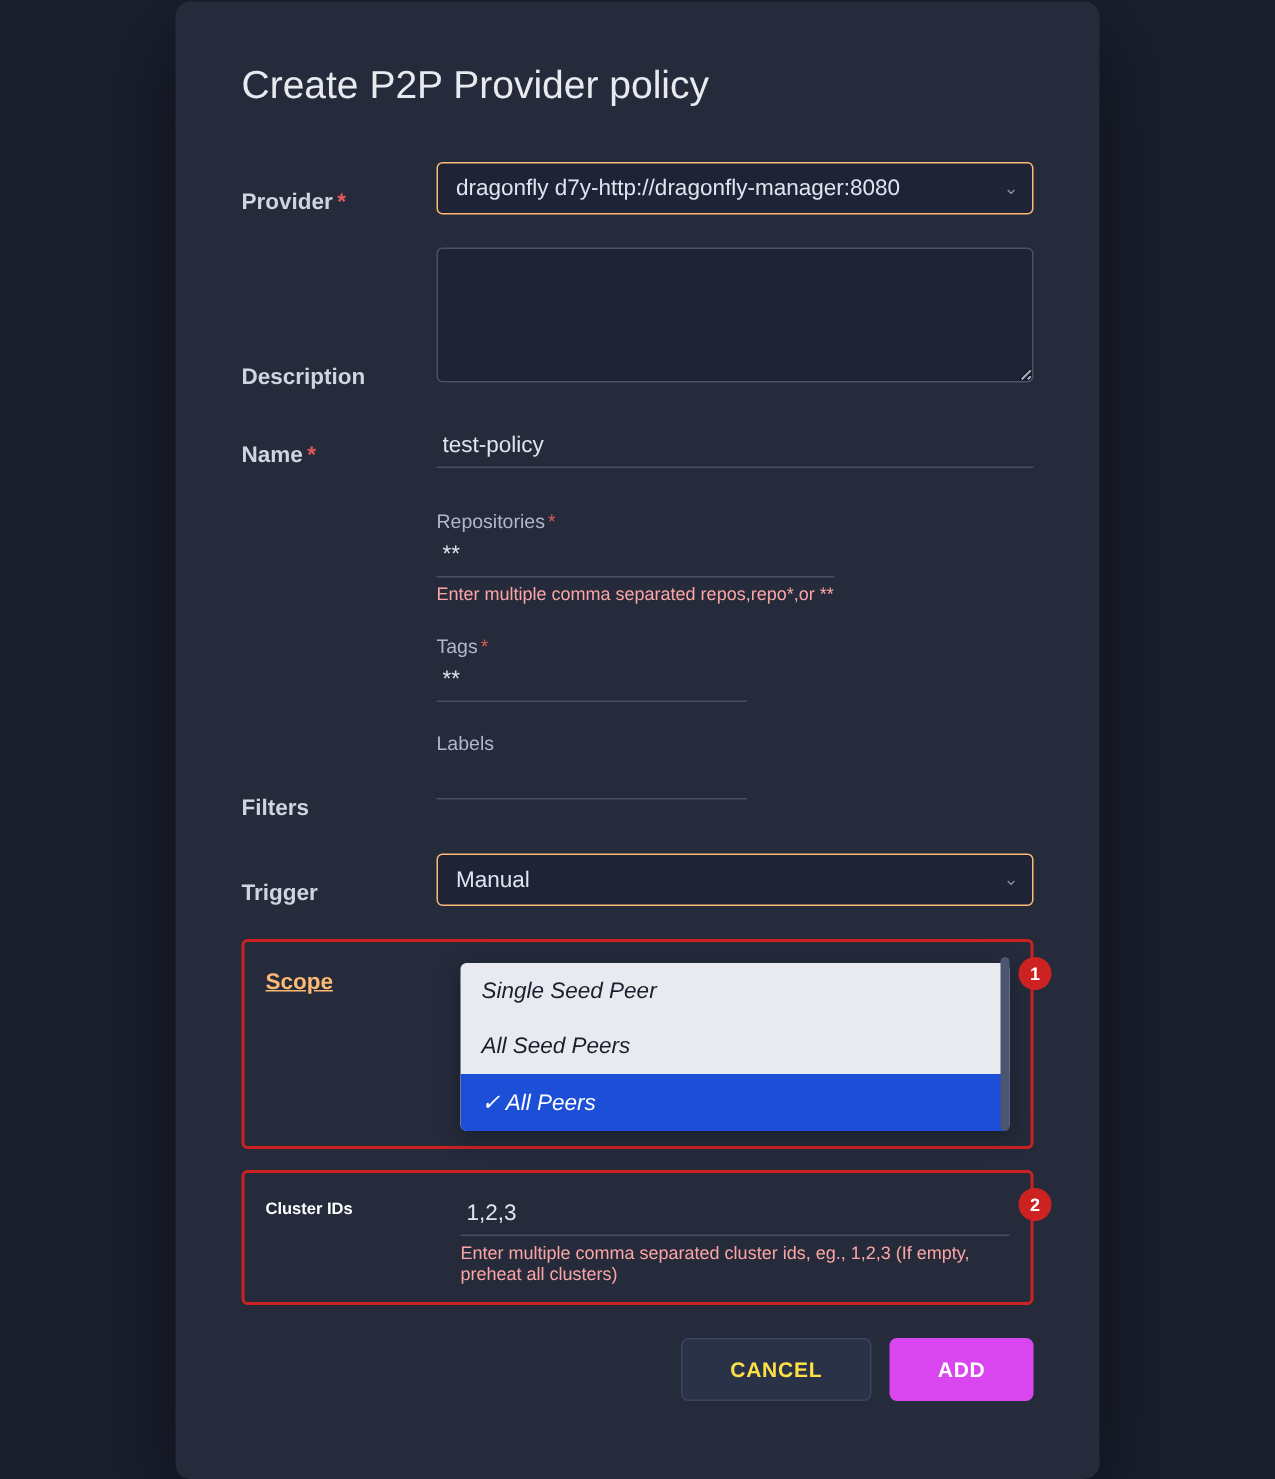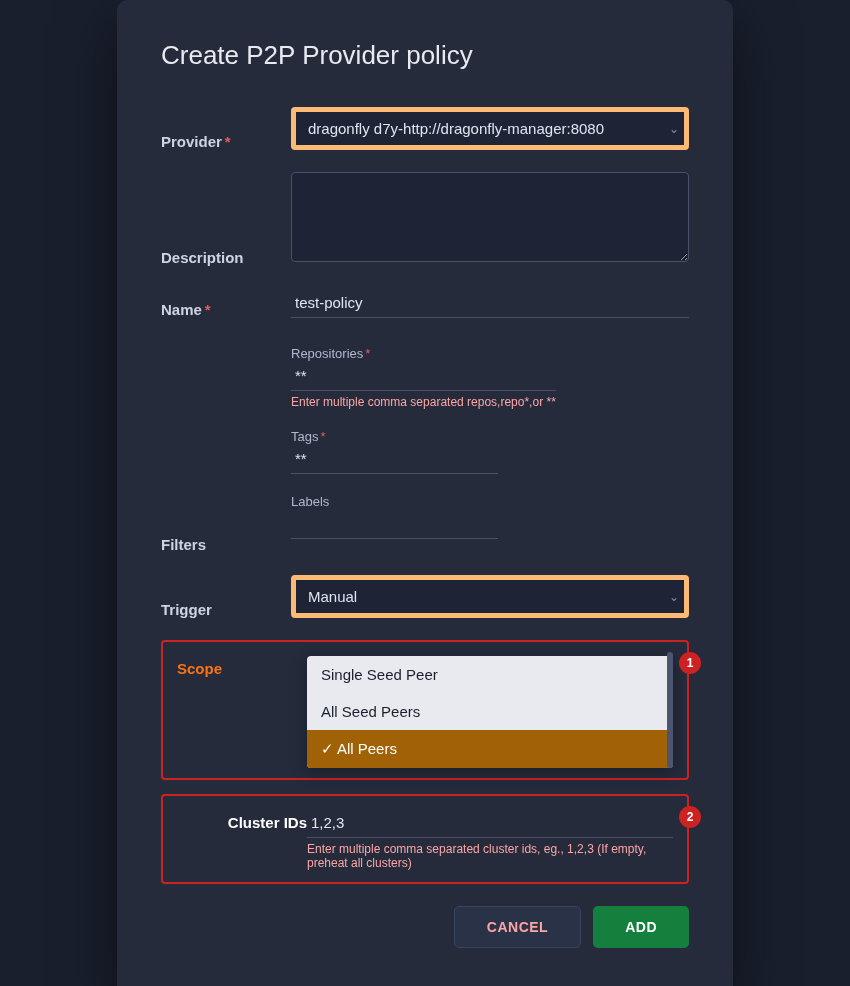--- a/index.html
+++ b/index.html
@@ -54,21 +54,21 @@
       font-size: 15px;
       padding: 6px 4px;
       outline: none;
     }
     .input-field::placeholder {
       color: #5a6080;
     }
     .select-field {
       width: 100%;
       background: #1e2336;
-      border: 5px solid #fdba74;
+      border: 1px solid #fdba74;
       border-radius: 4px;
       color: #e0e4f0;
       font-size: 15px;
       padding: 8px 32px 8px 12px;
       outline: none;
       appearance: none;
       cursor: pointer;
       position: relative;
     }
     .select-wrapper {
@@ -154,79 +154,80 @@
     }
     .cluster-section .badge {
       top: 10px;
     }
     .dropdown-menu {
       background: #e8eaf0;
       border-radius: 4px;
       overflow: hidden;
       margin-top: 4px;
       box-shadow: 0 4px 16px rgba(0,0,0,0.3);
+      font-style: italic;
     }
     .dropdown-item {
       padding: 10px 14px;
       font-size: 15px;
       color: #1a1f2e;
       cursor: pointer;
     }
     .dropdown-item.selected {
-      background: #a16207;
+      background: #1d4ed8;
       color: #fff;
     }
     .dropdown-item.selected::before {
       content: '✓ ';
     }
     
     .scope-form-row {
       display: flex;
       align-items: flex-start;
     }
     .scope-label {
       width: 130px;
       min-width: 130px;
       font-size: 15px;
       font-weight: 700;
-      color: #f97316;
+      color: #fdba74;
       padding-top: 8px;
+      text-decoration: underline;
     }
     .cluster-label {
       width: 130px;
       min-width: 130px;
-      font-size: 15px;
+      font-size: 11px;
       font-weight: 700;
       color: #ffffff;
       padding-top: 6px;
-      text-align: right;
     }
     
     .button-row {
       display: flex;
       justify-content: flex-end;
       gap: 12px;
       margin-top: 10px;
     }
     .btn {
       padding: 12px 32px;
       border-radius: 5px;
       font-size: 14px;
       font-weight: 700;
       letter-spacing: 0.5px;
       border: none;
       cursor: pointer;
     }
     .btn-cancel {
       background: #2a3248;
-      color: #fca5a5;
+      color: #fde047;
       border: 1px solid #3a4560;
     }
     .btn-add {
-      background: #15803d;
+      background: #d946ef;
       color: #fff;
     }
     .scrollbar-indicator {
       position: absolute;
       right: 0;
       top: 0;
       bottom: 0;
       width: 6px;
       background: #4a5570;
       border-radius: 3px;

